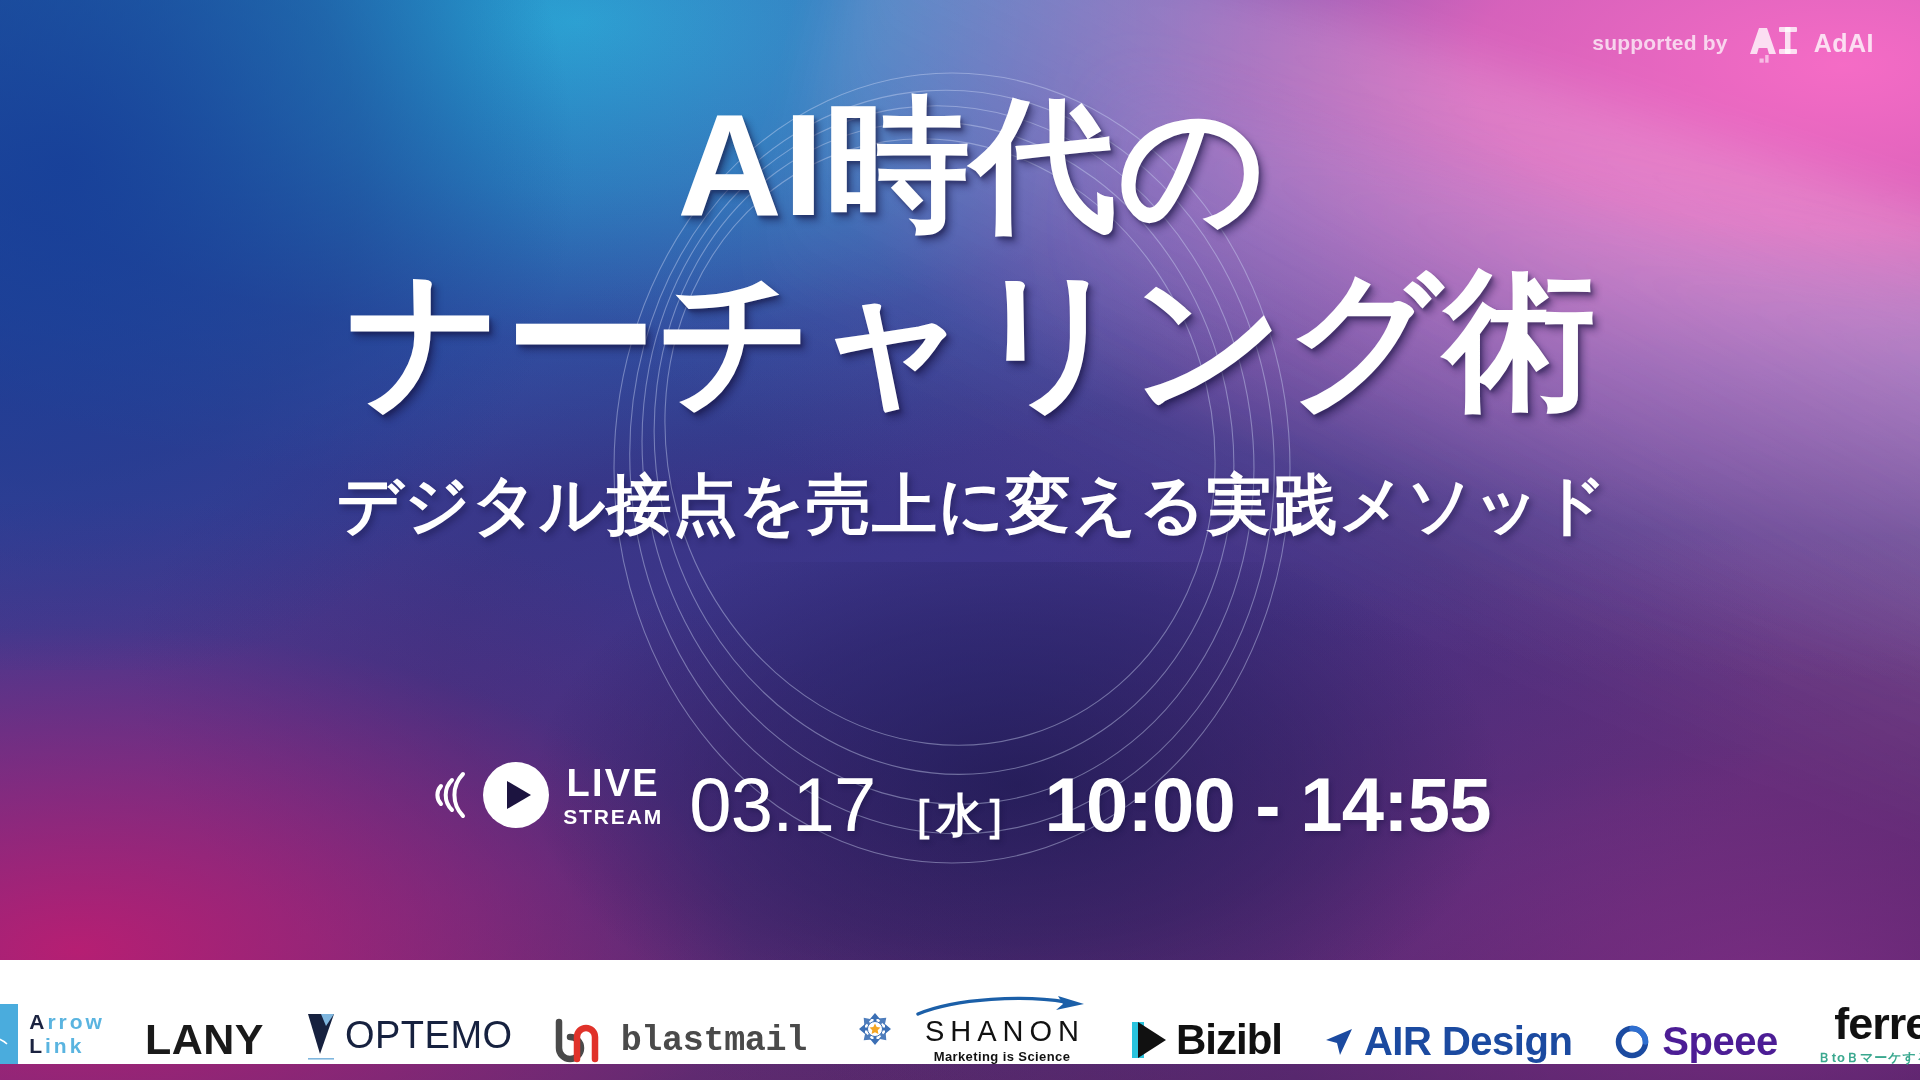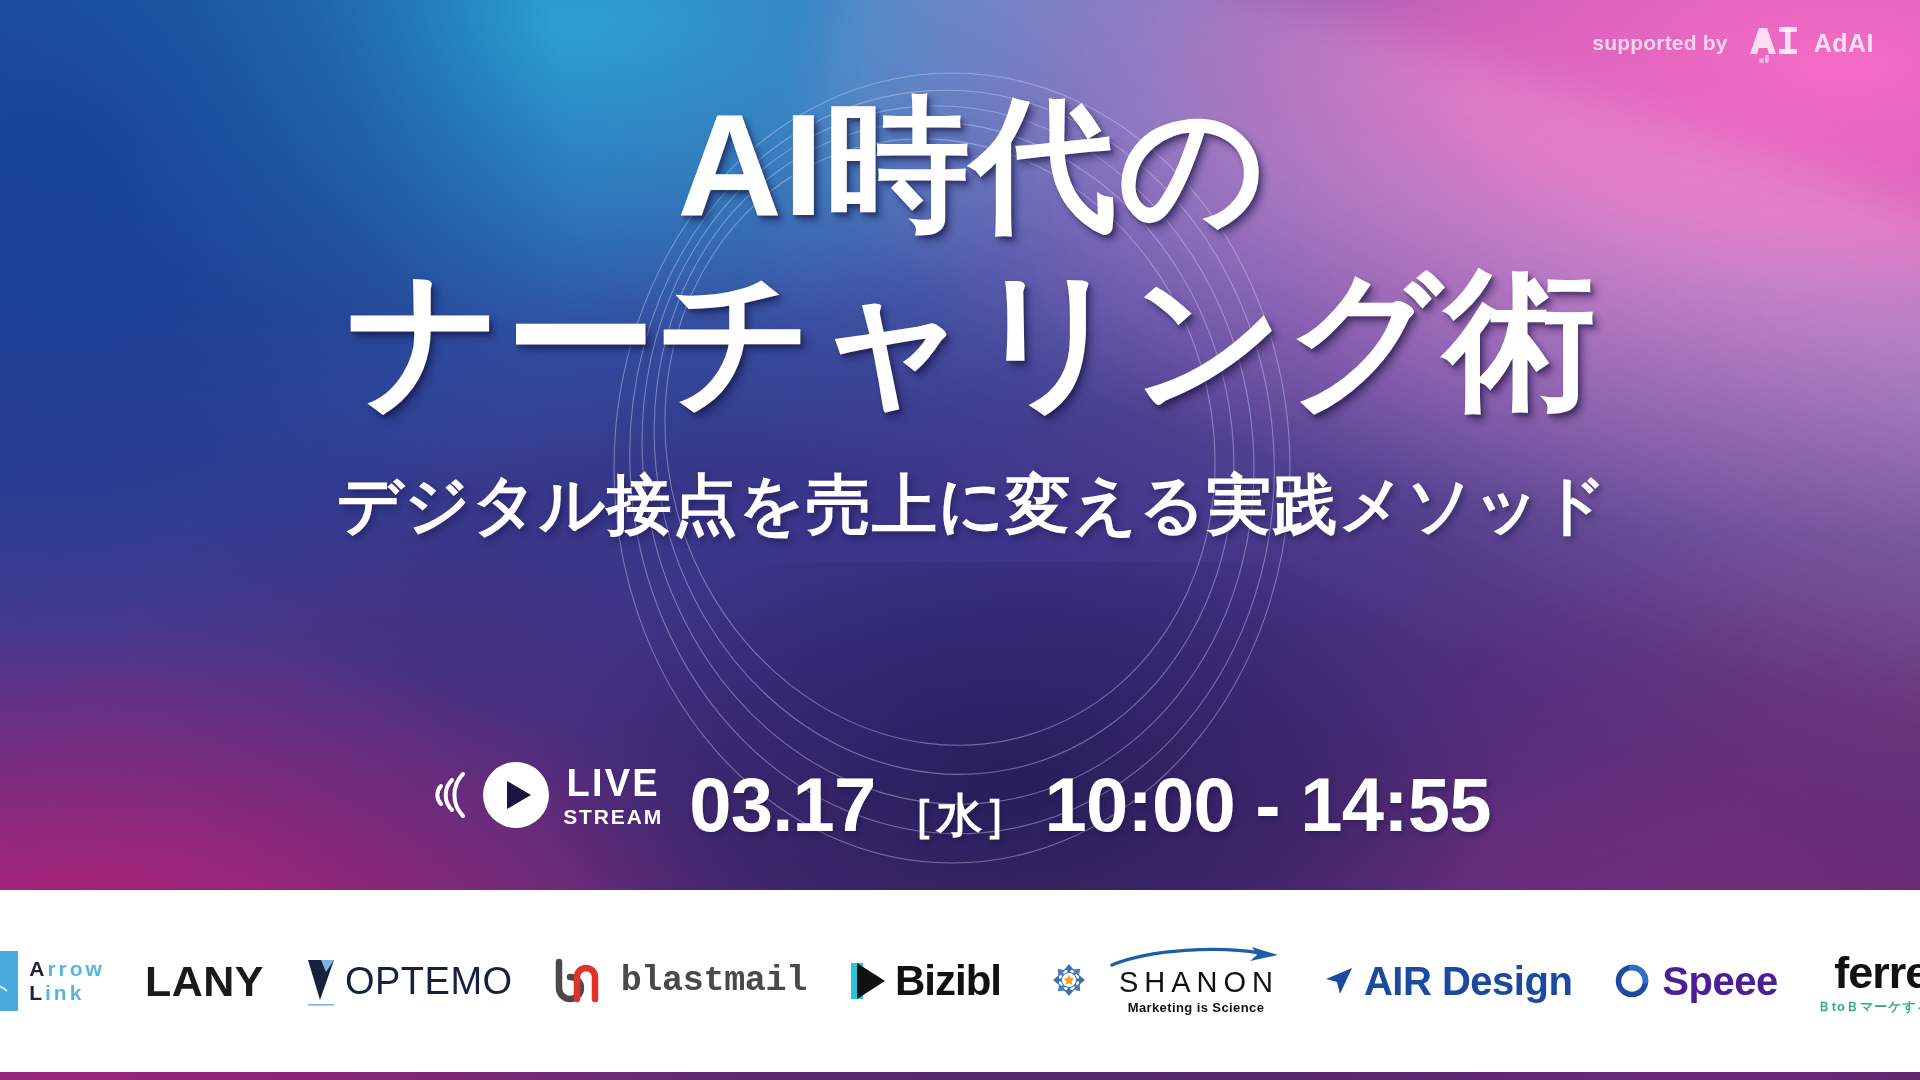--- a/index.html
+++ b/index.html
@@ -129,30 +129,30 @@
   }
   .live-small {
     color:#fff; font-size:21px; font-weight:800; letter-spacing:.09em; margin-top:4px;
   }
   .datetime {
     display:flex; align-items:baseline; gap:14px;
     color:#fff;
     text-shadow:2px 3px 5px rgba(20,16,60,0.35);
     white-space:nowrap;
   }
-  .dt-date { font-size:76px; font-weight:700; letter-spacing:-.01em; }
+  .dt-date { font-size:76px; font-weight:400; letter-spacing:-.01em; }
   .dt-day  { font-size:46px; font-weight:700; letter-spacing:.02em; }
   .dt-time { font-size:76px; font-weight:800; letter-spacing:-.01em;margin-top:19px; }
 
   
   .footer {
-    position:absolute; left:0; right:0; bottom:8px;
-    height:182px;
+    position:absolute; left:0; right:0; bottom:16px;
+    height:104px;
     background:#ffffff;
-    display:flex; align-items:center; justify-content:center;
+    display:flex; align-items:flex-end; justify-content:center;
     gap:0;
   }
   .logo-slot {
     display:flex; align-items:center; justify-content:center;
     padding:0 20px;
     flex:0 0 auto;
   }
 
   
   .arrowlink { display:flex; align-items:center; gap:11px; }
@@ -317,30 +317,20 @@
       <div class="blastmail">
         <svg width="56" height="46" viewBox="0 0 56 46" aria-hidden="true">
           <path d="M6 4 L6 30 A11 11 0 1 0 17 19" fill="none" stroke="#4a4a4a" stroke-width="6.5" stroke-linecap="round"></path>
           <path d="M24 41 L24 19 A9 9 0 0 1 42 19 L42 41" fill="none" stroke="#e0322a" stroke-width="6.5" stroke-linecap="round"></path>
         </svg>
         <span class="bm-word">blastmail</span>
       </div>
     </div>
 
     <div class="logo-slot">
-      <div class="bizibl">
-        <svg width="44" height="46" viewBox="0 0 44 46" aria-hidden="true">
-          <path d="M4 5 L4 41 L16 41 L16 5 Z" fill="#29c3dd"></path>
-          <path d="M10 5 L38 23 L10 41 Z" fill="#111111"></path>
-        </svg>
-        <span class="bizibl-word">Bizibl</span>
-      </div>
-    </div>
-
-    <div class="logo-slot">
       <div class="shanon">
         <svg width="60" height="58" viewBox="0 0 60 58" aria-hidden="true">
           <g fill="#3b6fb5">
             <path d="M28 12 l5 6 -3.5 0 0 5 -3 0 0 -5 -3.5 0 z"></path>
             <path d="M44 28 l-6 5 0 -3.5 -5 0 0 -3 5 0 0 -3.5 z"></path>
             <path d="M28 44 l-5 -6 3.5 0 0 -5 3 0 0 5 3.5 0 z"></path>
             <path d="M12 28 l6 -5 0 3.5 5 0 0 3 -5 0 0 3.5 z"></path>
             <path d="M39.3 16.7 l-1.6 7.6 -2.4 -2.4 -3.5 3.5 -2.1 -2.1 3.5 -3.5 -2.4 -2.4 z" opacity=".9"></path>
             <path d="M39.3 39.3 l-7.6 -1.6 2.4 -2.4 -3.5 -3.5 2.1 -2.1 3.5 3.5 2.4 -2.4 z" opacity=".9"></path>
             <path d="M16.7 39.3 l1.6 -7.6 2.4 2.4 3.5 -3.5 2.1 2.1 -3.5 3.5 2.4 2.4 z" opacity=".9"></path>
@@ -354,20 +344,30 @@
             <path d="M2 18 C40 2 110 -1 150 6" fill="none" stroke="#1b5fa8" stroke-width="3.4" stroke-linecap="round"></path>
             <path d="M142 0 L168 8 L140 14 L147 8 Z" fill="#1b5fa8"></path>
           </svg>
           <span class="shanon-name">SHANON</span>
           <span class="shanon-tag">Marketing is Science</span>
         </div>
       </div>
     </div>
 
     <div class="logo-slot">
+      <div class="bizibl">
+        <svg width="44" height="46" viewBox="0 0 44 46" aria-hidden="true">
+          <path d="M4 5 L4 41 L16 41 L16 5 Z" fill="#29c3dd"></path>
+          <path d="M10 5 L38 23 L10 41 Z" fill="#111111"></path>
+        </svg>
+        <span class="bizibl-word">Bizibl</span>
+      </div>
+    </div>
+
+    <div class="logo-slot">
       <div class="airdesign">
         <svg width="34" height="34" viewBox="0 0 34 34" aria-hidden="true">
           <path d="M30 4 L4 15 L15 18 L18 30 Z" fill="#1b4aa0"></path>
         </svg>
         <span class="airdesign-word">AIR Design</span>
       </div>
     </div>
 
     <div class="logo-slot">
       <div class="speee">

